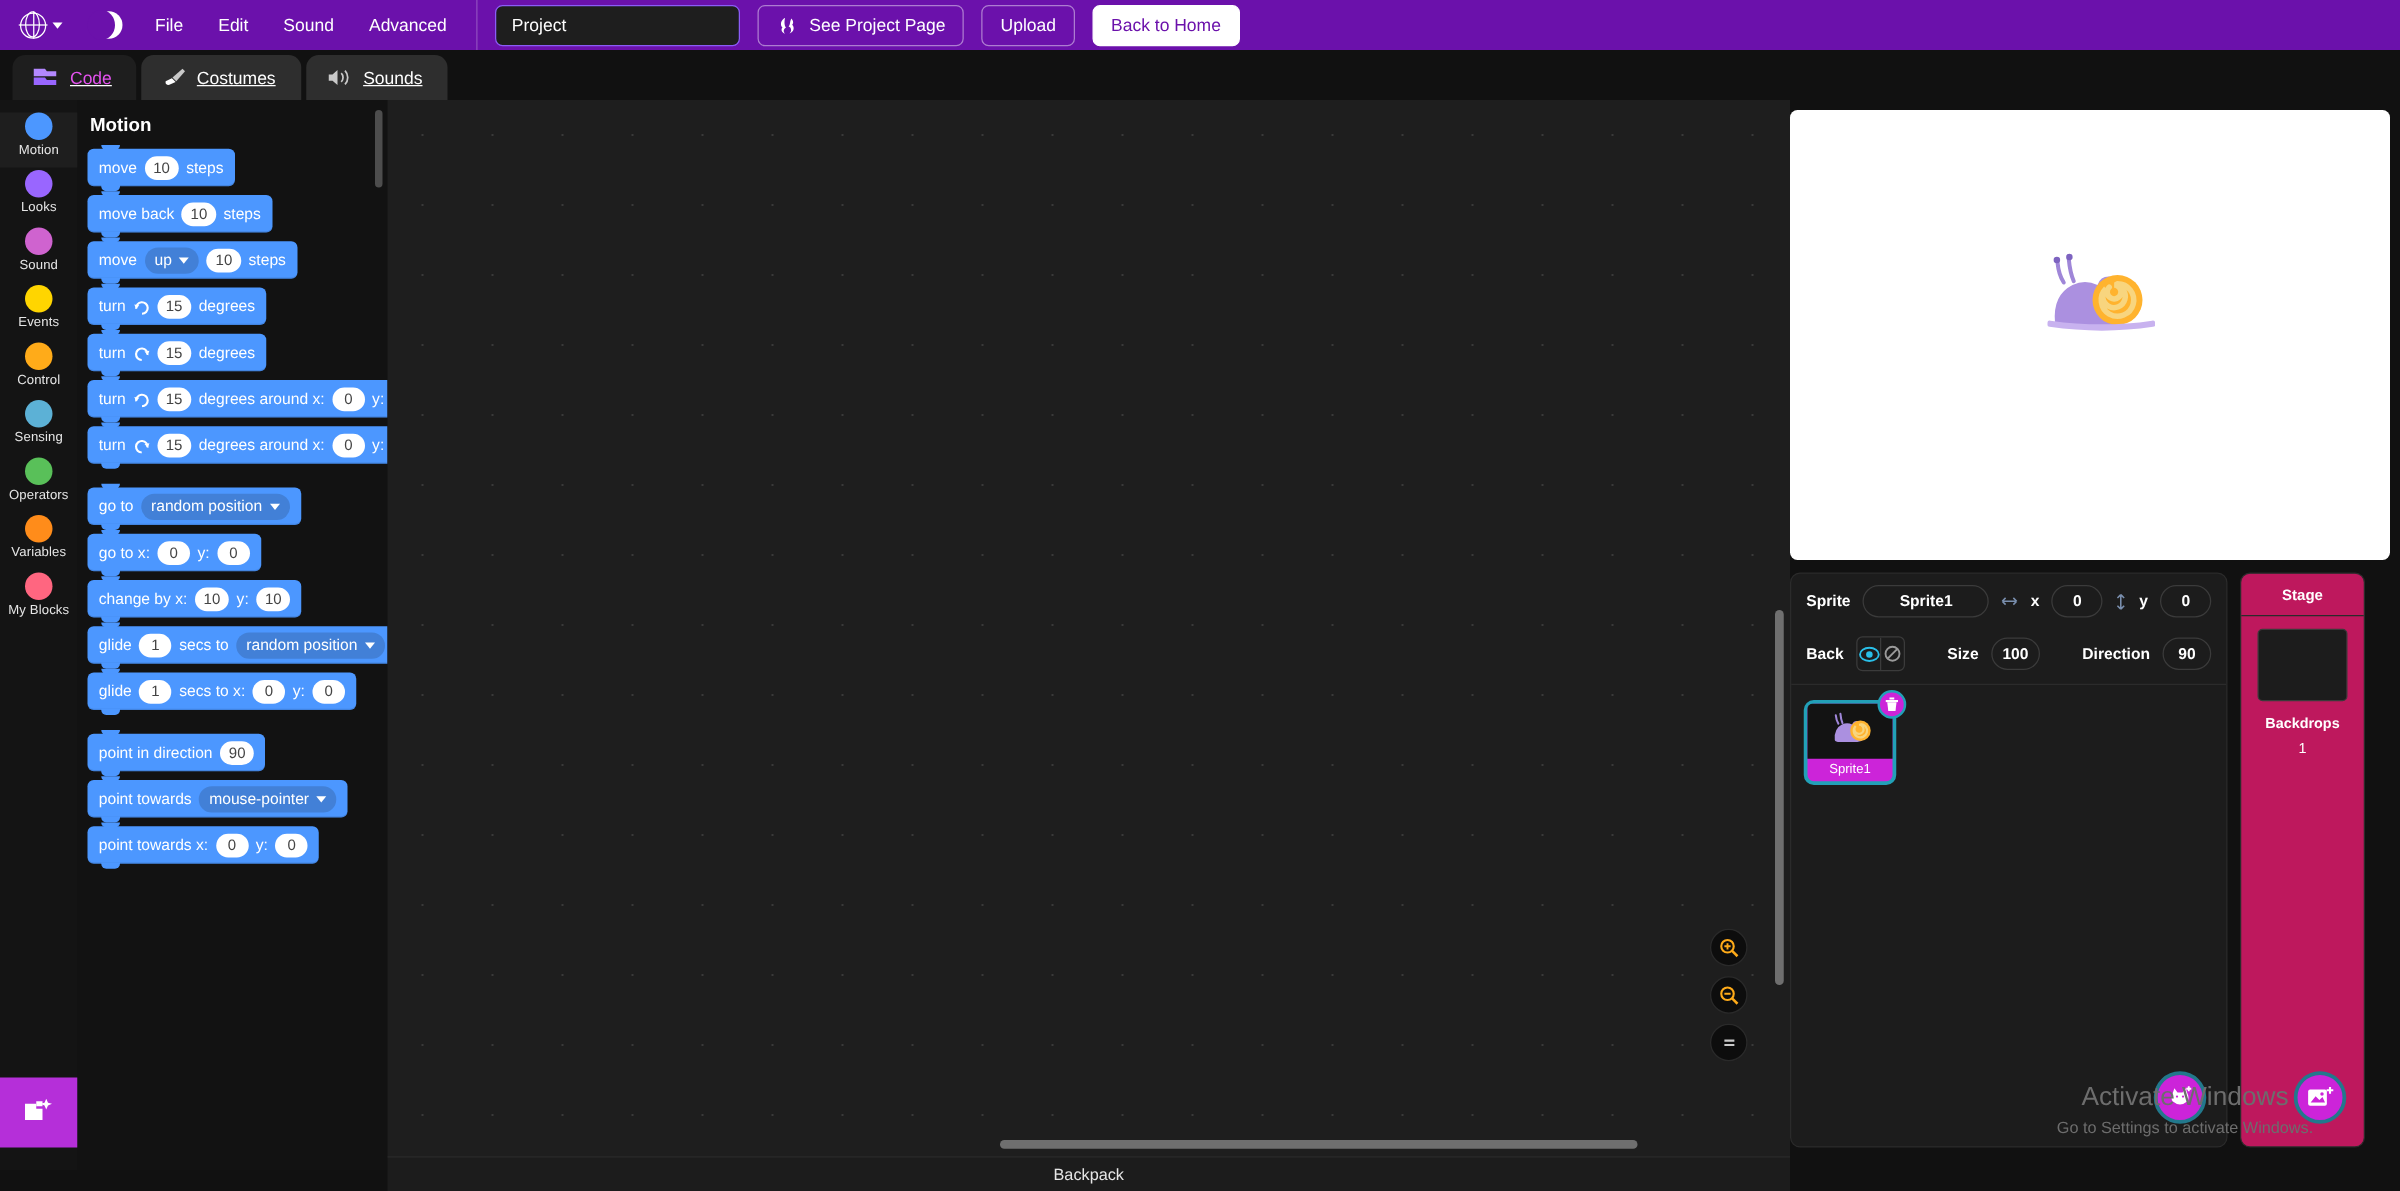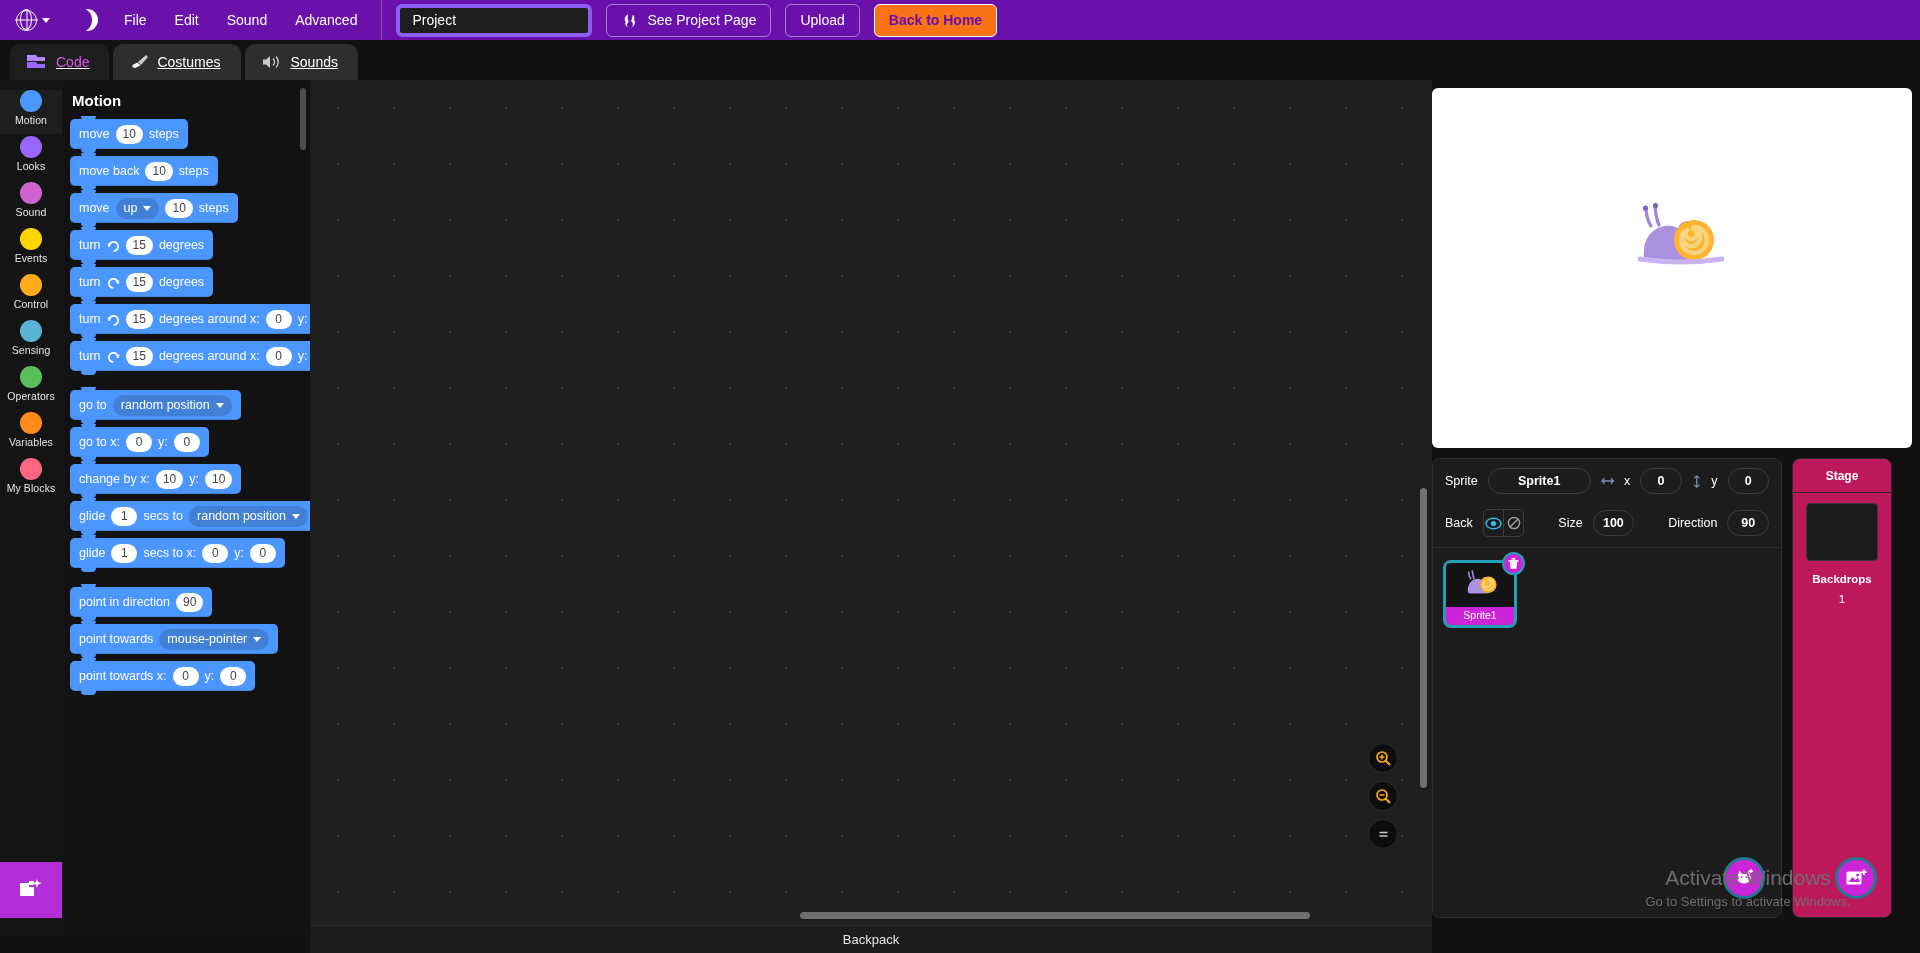--- a/index.html
+++ b/index.html
@@ -50,31 +50,31 @@
     background: #fff;
   }
   .moon::after {
     content: ""; position: absolute; left: -6px; top: -1px;
     width: 22px; height: 24px; border-radius: 50%; background: #6b11ab;
   }
   .mb-sep {
     width: 1px; height: 40px; background: rgba(255,255,255,0.25); margin: 0 10px;
   }
   .proj-name-box {
-    background: #1e1e1e; border: 4px solid #8b5cf6; border-radius: 6px;
+    background: #1e1e1e; border: 1px solid #8b5cf6; border-radius: 6px;
     width: 196px; height: 33px; display: flex; align-items: center;
     padding: 0 12px; font-size: 14px; color: #fff; margin-left: 4px;
   }
   .mb-btn {
     height: 33px; border: 1px solid rgba(255,255,255,0.45); border-radius: 6px;
     display: flex; align-items: center; gap: 9px; padding: 0 14px;
     font-size: 14px; color: #fff; cursor: pointer; white-space: nowrap;
   }
   .mb-btn.solid {
-    background: #f97316; color: #6b11ab; border-color: #fff; font-weight: 700;
+    background: #ffffff; color: #6b11ab; border-color: #fff; font-weight: 400;
   }
   .mb-gap { width: 14px; }
   .tw-logo-ic { width: 17px; height: 17px; flex: none; }
 
   
   .tabrow {
     position: absolute; left: 0; top: 40px; width: 1920px; height: 40px;
     background: #111111;
   }
   .tabs { position: absolute; left: 10px; top: 0; display: flex; gap: 4px; text-decoration: underline; }
@@ -197,21 +197,21 @@
     background: #fff; border-radius: 6px; overflow: hidden;
   }
   .snail { position: absolute; left: 206px; top: 114px; width: 86px; height: 78px; }
 
   
   .sprite-panel {
     position: absolute; left: 1432px; top: 458px; width: 350px; height: 460px;
     background: #1c1c1c; border-radius: 8px; border: 1px solid #2b2b2b;
   }
   .sp-row1 { display: flex; align-items: center; height: 44px; padding: 0 12px; gap: 10px; }
-  .sp-lbl { font-size: 12.5px; color: #fff; font-weight: normal; }
+  .sp-lbl { font-size: 12.5px; color: #fff; font-weight: bold; }
   .sp-inp {
     background: #1c1c1c; border: 1px solid #3b3b3b; border-radius: 16px;
     height: 26px; display: flex; align-items: center; justify-content: center;
     font-size: 12.5px; color: #fff; font-weight: bold;
   }
   .sp-row2 { display: flex; align-items: center; height: 40px; padding: 0 12px; gap: 10px; }
   .seg {
     display: flex; border: 1px solid #3b3b3b; border-radius: 5px; overflow: hidden;
   }
   .seg > div {

